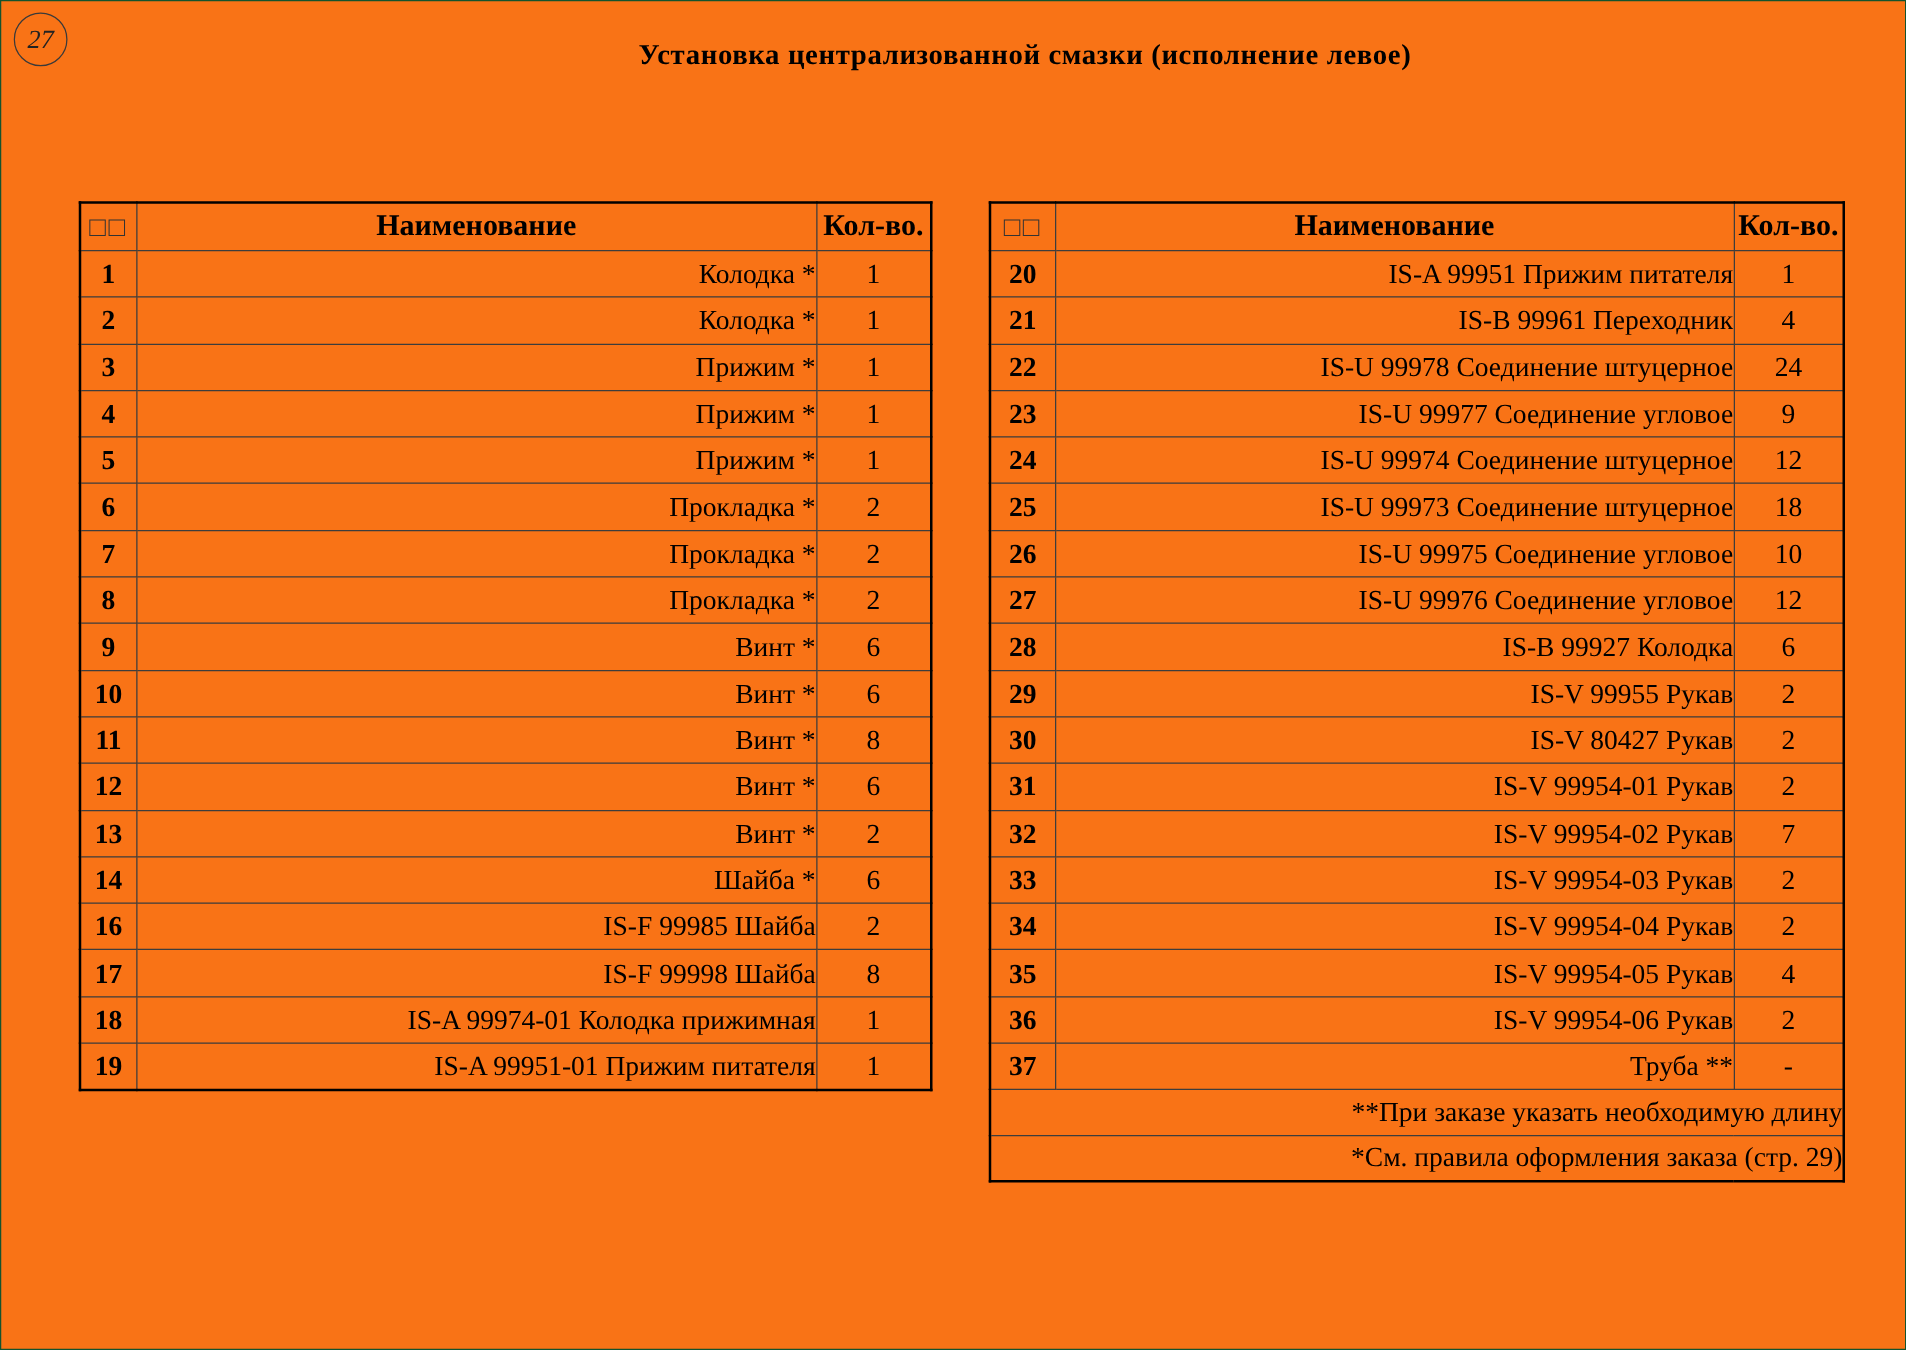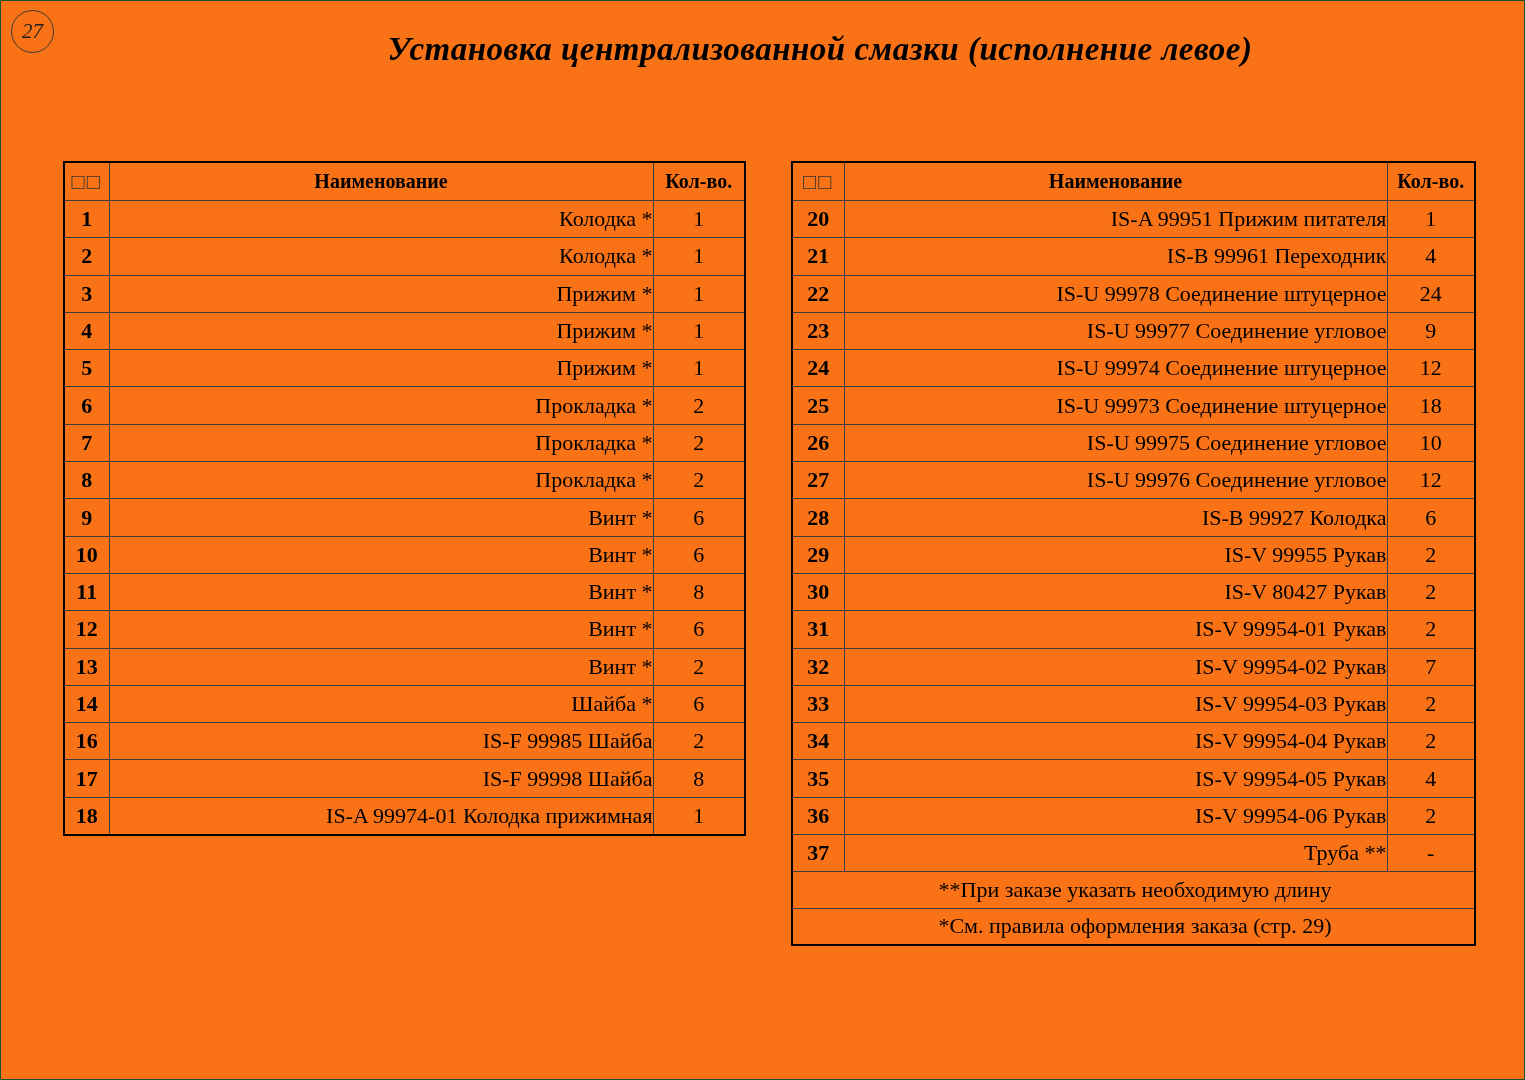--- a/index.html
+++ b/index.html
@@ -25,56 +25,55 @@
     color: #222;
   }
   .page-title {
     position: absolute;
     left: 0; top: 30px;
     width: 100%;
     padding-left: 115px;
     box-sizing: border-box;
     margin: 0;
     text-align: center;
-    font-size: 33px;
+    font-size: 23px;
     font-weight: bold;
     letter-spacing: 0.5px;
     white-space: nowrap;
-    font-style: italic;
   }
   table.parts-table {
     position: absolute;
     top: 160px;
     border-collapse: collapse;
     table-layout: fixed;
     border: 2px solid #000;
     font-size: 22px;
   }
   table.parts-table.left  { left: 62px;  width: 681px; }
   table.parts-table.right { left: 790px; width: 683px; }
   .parts-table th, .parts-table td {
     border: 1px solid #3d3d3d;
     padding: 0;
     overflow: hidden;
     white-space: nowrap;
   }
   .parts-table th {
     height: 37px;
-    font-size: 20px;
+    font-size: 24px;
     font-weight: bold;
     text-align: center;
   }
   .parts-table th.col-num { font-size: 22px; color: #333; letter-spacing: 2px; }
   .parts-table td { height: 36.3px; }
   .parts-table td.col-num { text-align: center; font-weight: bold; }
   .parts-table td.col-name { text-align: right; padding-left: 7px; }
   .parts-table td.col-qty { text-align: center; }
   .parts-table td.footnote-cell {
     height: 35.2px;
-    text-align: center;
+    text-align: right;
     padding-left: 3px;
     font-size: 22px;
   }
 </style>
 </head>
 <body>
 
 <div class="page">
 
   <div class="page-number-badge">
@@ -194,20 +193,25 @@
           <td class="col-name">IS-F 99998 Шайба</td>
           <td class="col-qty">8</td>
         </tr>
 
         <tr>
           <td class="col-num">18</td>
           <td class="col-name">IS-A 99974-01 Колодка прижимная</td>
           <td class="col-qty">1</td>
         </tr>
 
+        <tr>
+          <td class="col-num">19</td>
+          <td class="col-name">IS-A 99951-01 Прижим питателя</td>
+          <td class="col-qty">1</td>
+        </tr>
       </tbody>
   </table>
 
   <table class="parts-table right">
     <colgroup>
       <col style="width:52px">
         <col style="width:543px">
         <col style="width:88px">
     </colgroup>
     <thead>

